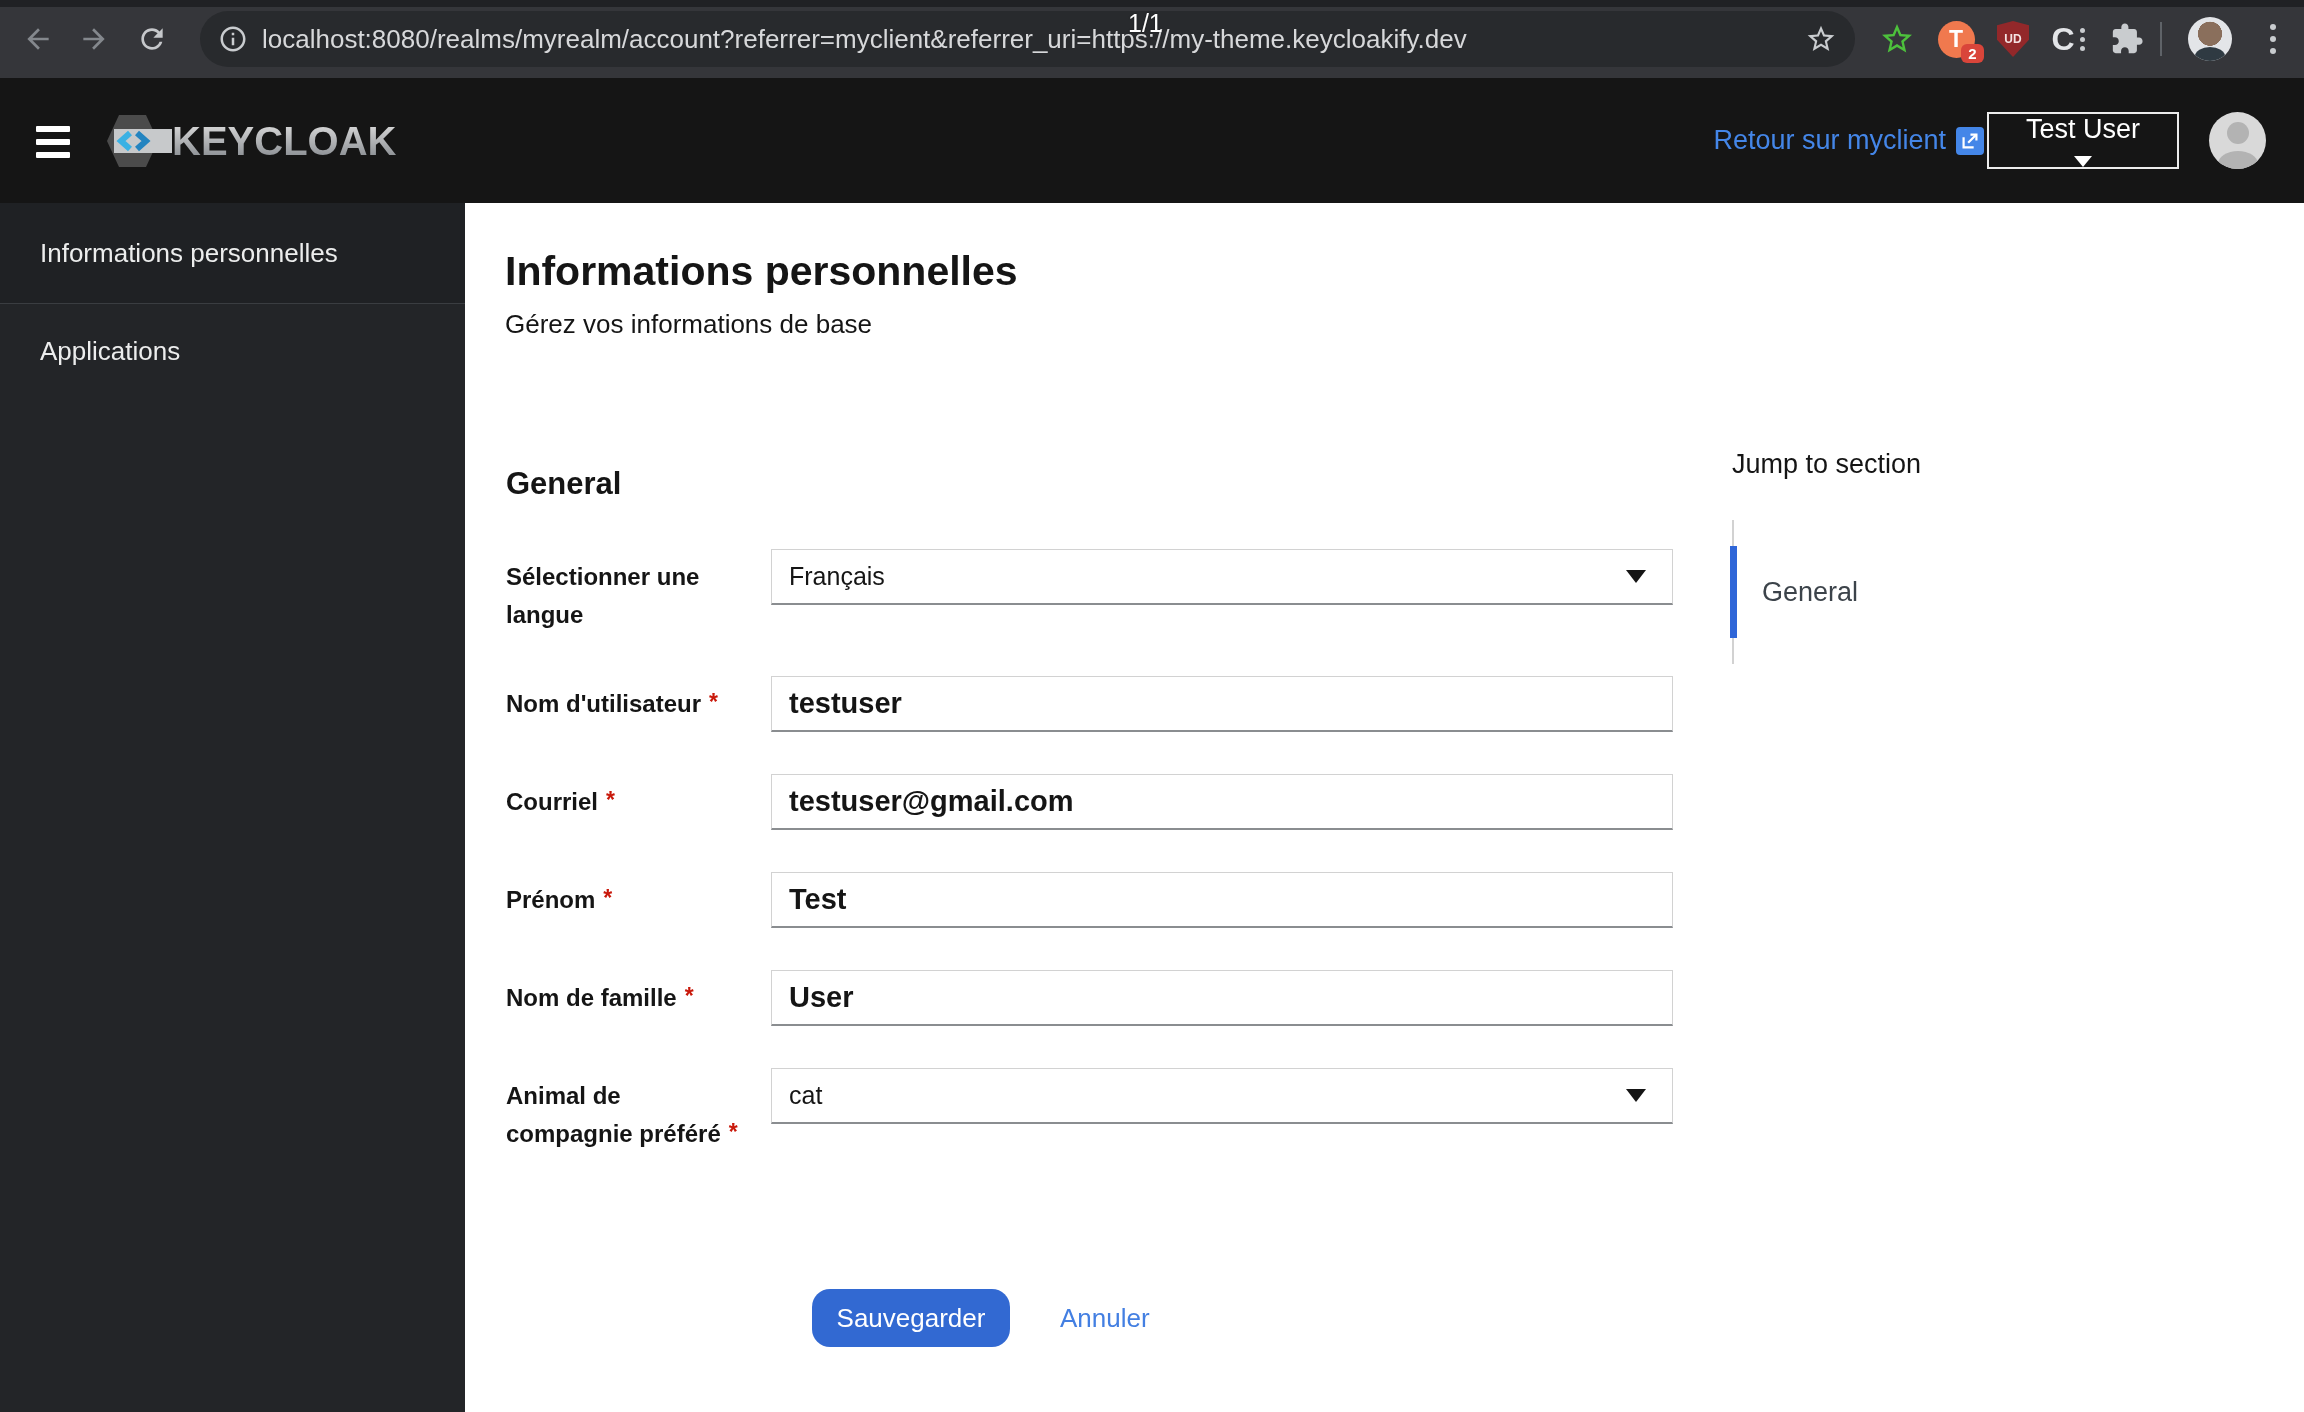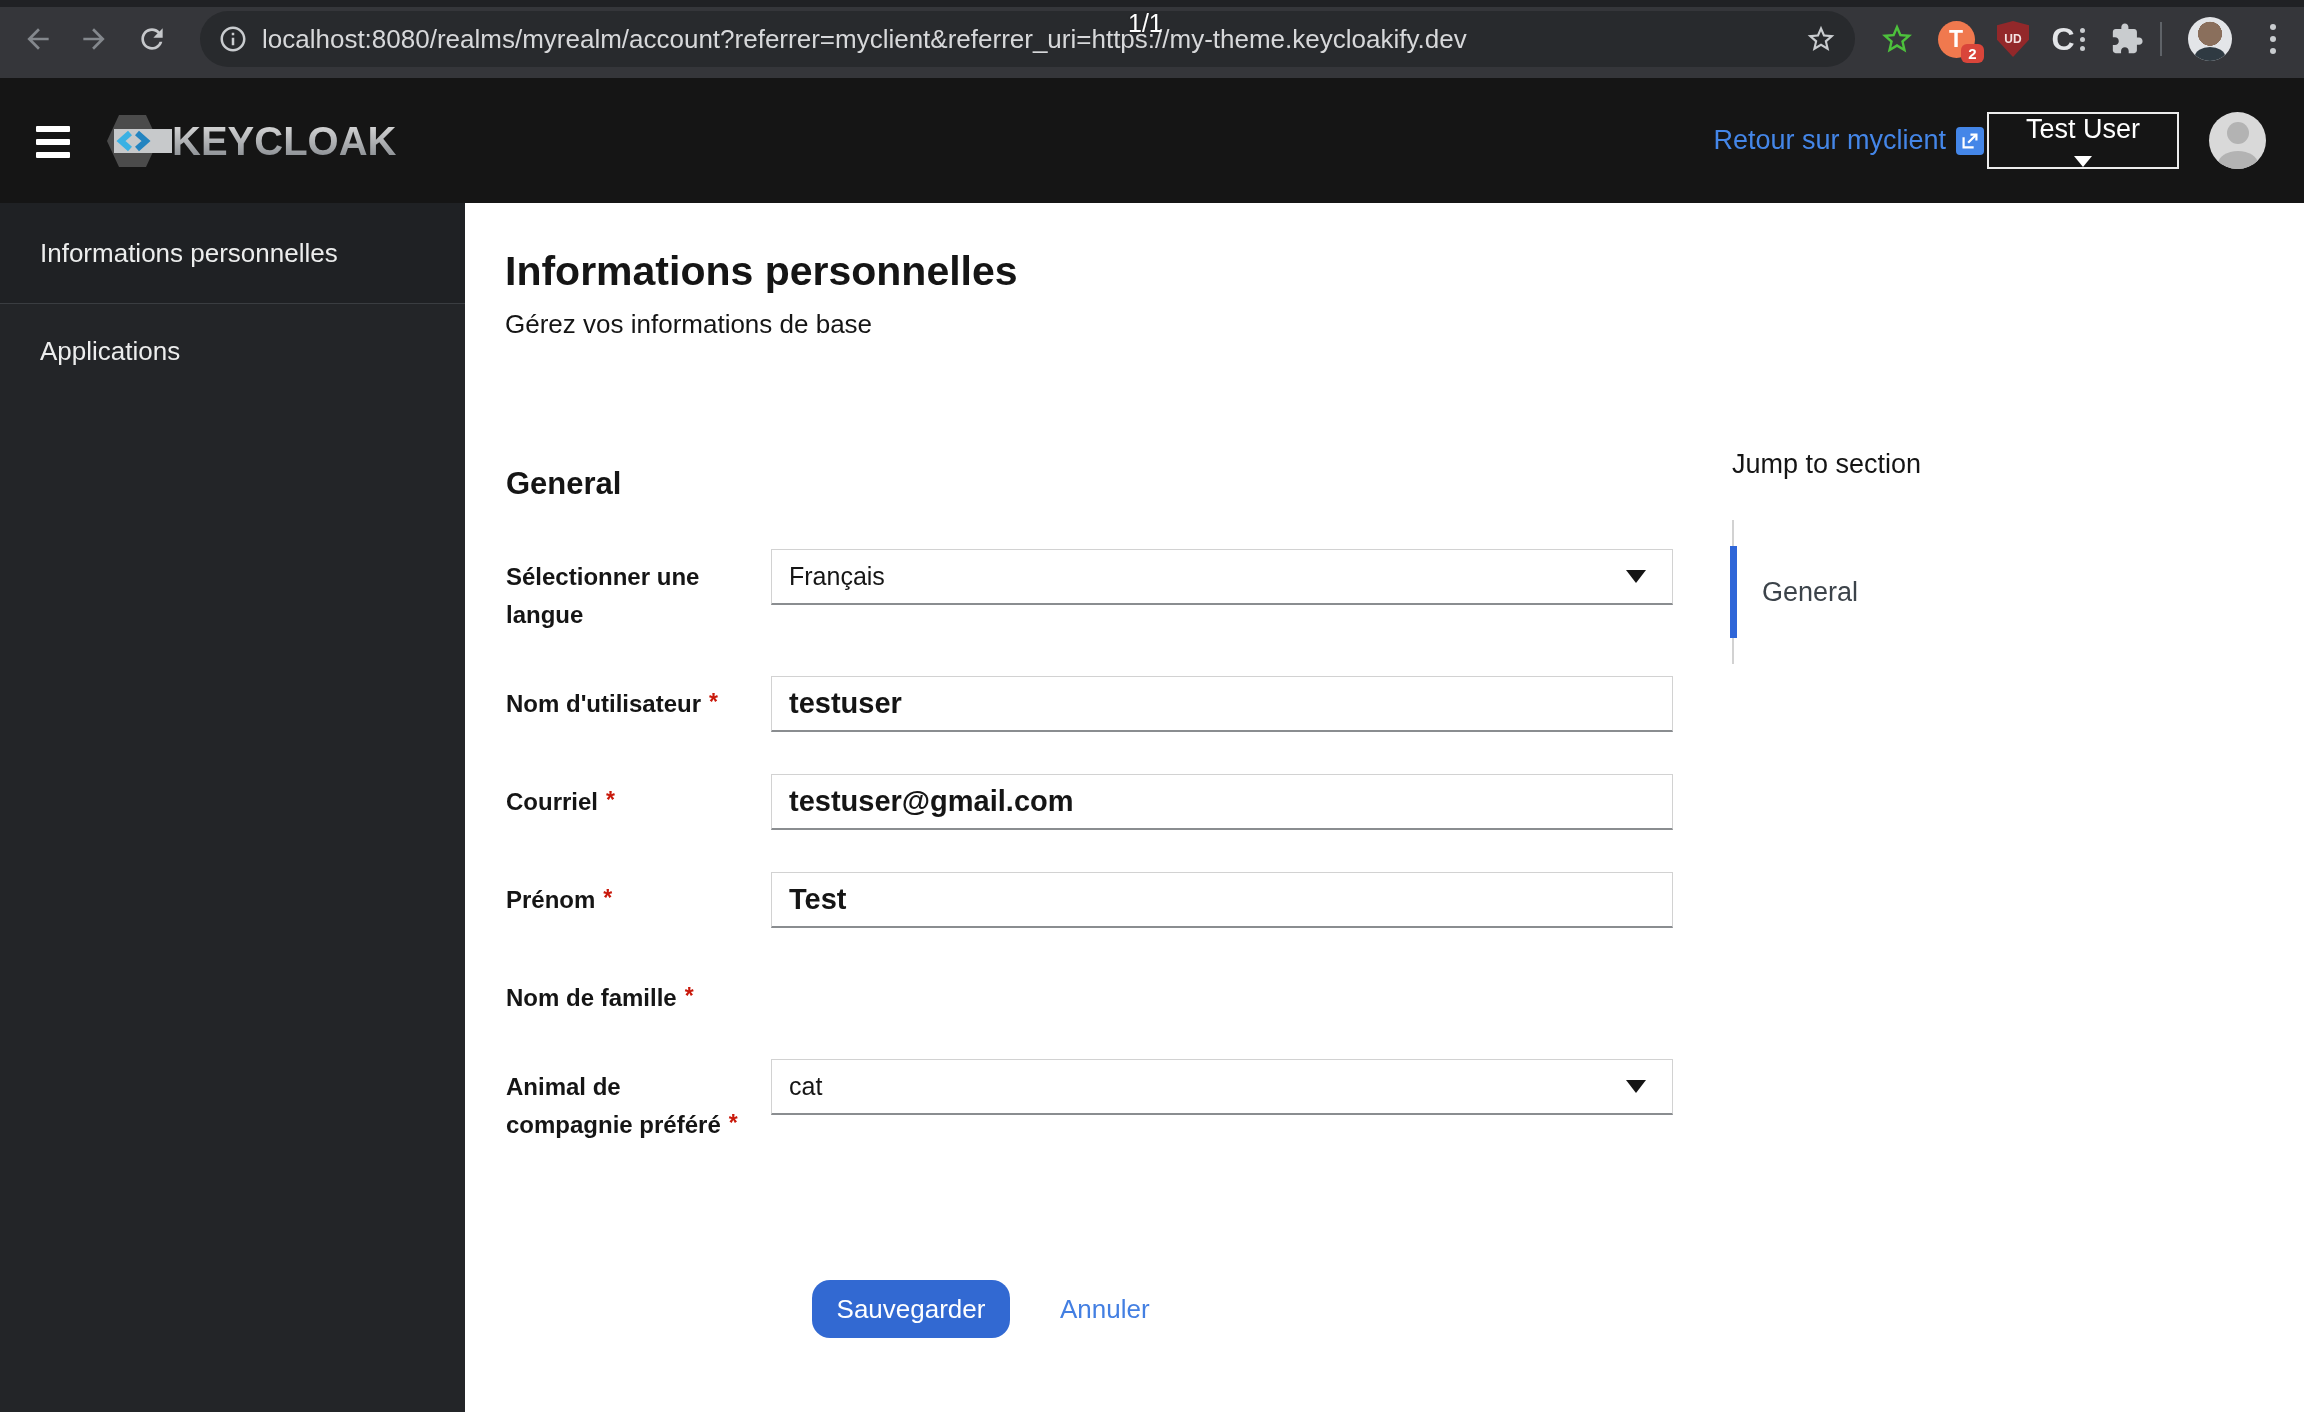--- a/index.html
+++ b/index.html
@@ -254,20 +254,21 @@
         <div class="field-label">
           <span>Prénom</span><span class="req">*</span>
         </div>
         <input class="text-input" value="Test" style="">
       </div>
 
       <div class="form-row">
         <div class="field-label">
           <span>Nom de famille</span><span class="req">*</span>
         </div>
+        <input class="text-input" value="User" style="">
       </div>
 
       <div class="form-row">
         <div class="field-label">
           <span>Animal de compagnie préféré</span><span class="req">*</span>
         </div>
         <div class="select-box">
           <span>cat</span>
           <span class="caret-down-dark"></span>
         </div>

